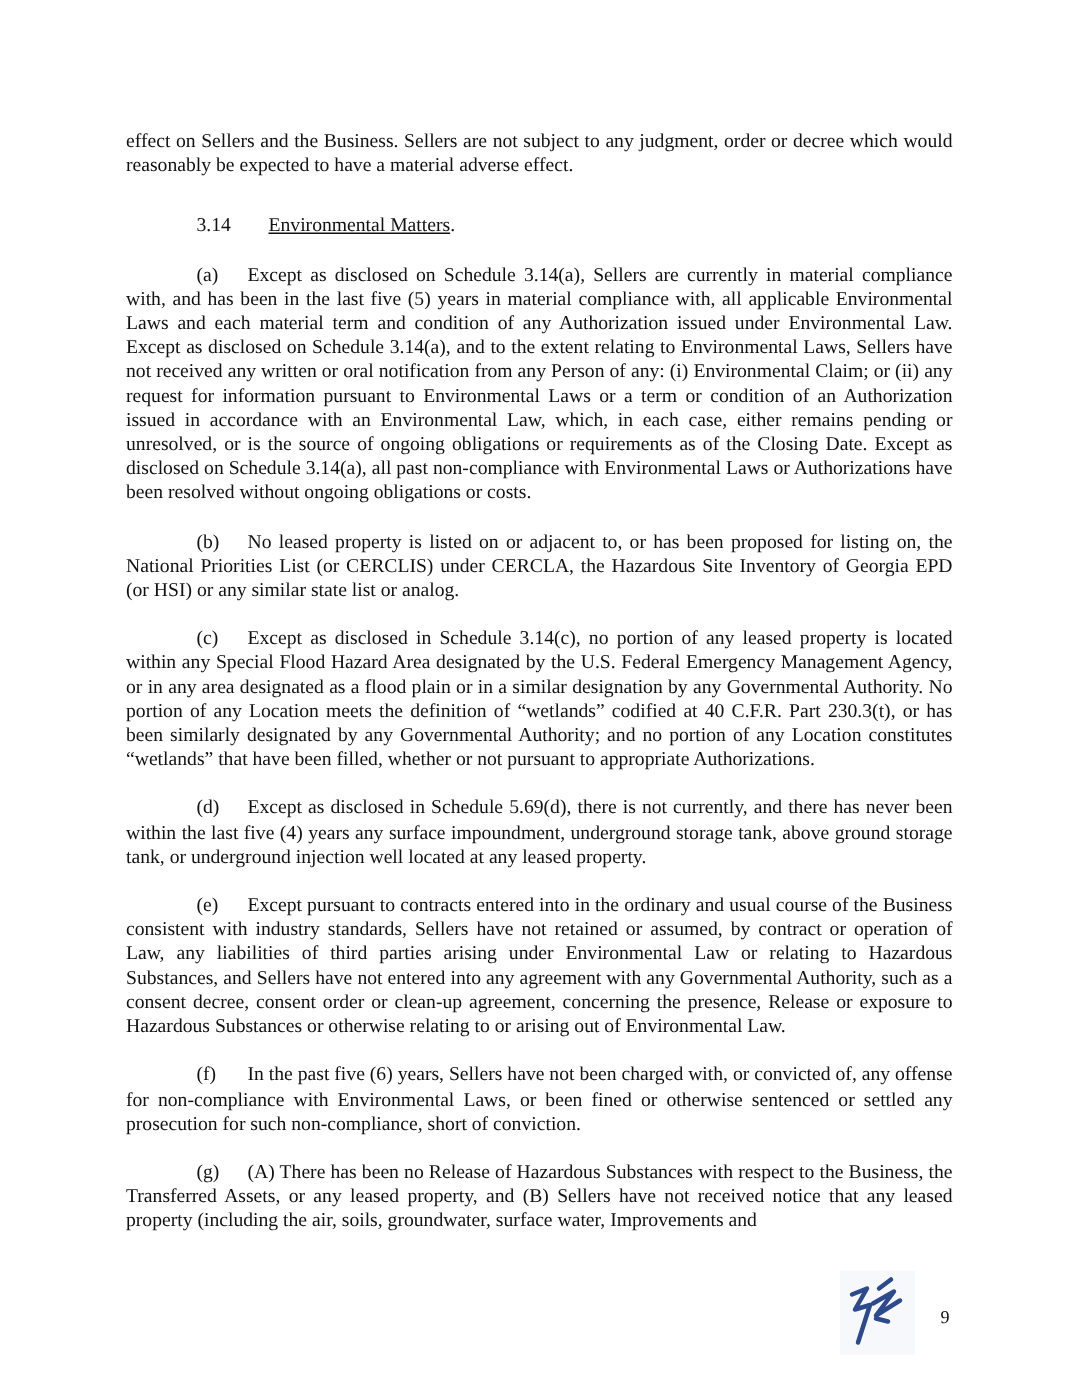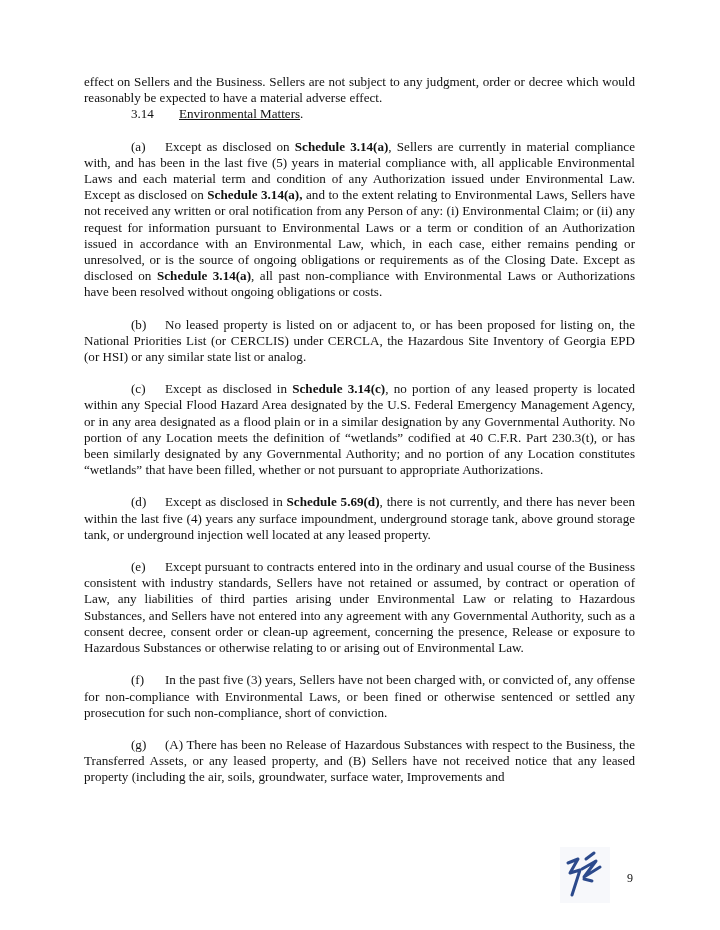--- a/index.html
+++ b/index.html
@@ -1,50 +1,50 @@
 <!DOCTYPE html>
 <html><head>
 <meta charset="utf-8">
 <style>
   html, body { margin: 0; padding: 0; background: #ffffff; }
   body { width: 720px; height: 930px; position: relative; overflow: hidden; }
   .page {
-    position: absolute; left: 84px; top: 74px; width: 551px;
+    position: absolute; left: 84px; top: 86px; width: 551px;
     font-family: "Liberation Serif", serif; font-size: 13.1px; line-height: 16.2px;
     color: #111111;
   }
   p { margin: 0; text-align: justify; }
   .para { margin-top: 16px; }
   .indent { text-indent: 47px; }
   .label { display: inline-block; width: 34px; text-indent: 0; }
   .sec-num { display: inline-block; width: 48px; }
-  .heading { padding-left: 47px; margin-top: 0; }
+  .heading { padding-left: 47px; margin-top: 24px; }
   .ul { text-decoration: underline; }
-  b { font-weight: bold; }
+  b { font-weight: normal; }
   .footer { position: absolute; left: 0; top: 845px; width: 720px; height: 80px; }
   .sig { position: absolute; left: 560px; top: 2px; width: 50px; height: 56px; background: #f7f8fb; }
   .pagenum { position: absolute; left: 627px; top: 26px; font-family: "Liberation Serif", serif; font-size: 12px; color: #111; }
 </style>
 </head>
 <body>
 
 <div class="page">
   <p>effect on Sellers and the Business. Sellers are not subject to any judgment, order or decree which would reasonably be expected to have a material adverse effect.</p>
 
   <p class="heading">
     <span class="sec-num">3.14</span><span class="ul">Environmental Matters</span><span>.</span>
   </p>
 
   <div id="paras">
       <p class="para indent"><span class="label">(a)</span><span>Except as disclosed on </span><b>Schedule 3.14(a)</b><span>, Sellers are currently in material compliance with, and has been in the last five (5) years in material compliance with, all applicable Environmental Laws and each material term and condition of any Authorization issued under Environmental Law. Except as disclosed on </span><b>Schedule 3.14(a),</b><span> and to the extent relating to Environmental Laws, Sellers have not received any written or oral notification from any Person of any: (i) Environmental Claim; or (ii) any request for information pursuant to Environmental Laws or a term or condition of an Authorization issued in accordance with an Environmental Law, which, in each case, either remains pending or unresolved, or is the source of ongoing obligations or requirements as of the Closing Date. Except as disclosed on </span><b>Schedule 3.14(a)</b><span>, all past non-compliance with Environmental Laws or Authorizations have been resolved without ongoing obligations or costs.</span></p>
       <p class="para indent"><span class="label">(b)</span><span>No leased property is listed on or adjacent to, or has been proposed for listing on, the National Priorities List (or CERCLIS) under CERCLA, the Hazardous Site Inventory of Georgia EPD (or HSI) or any similar state list or analog.</span></p>
       <p class="para indent"><span class="label">(c)</span><span>Except as disclosed in </span><b>Schedule 3.14(c)</b><span>, no portion of any leased property is located within any Special Flood Hazard Area designated by the U.S. Federal Emergency Management Agency, or in any area designated as a flood plain or in a similar designation by any Governmental Authority. No portion of any Location meets the definition of “wetlands” codified at 40 C.F.R. Part 230.3(t), or has been similarly designated by any Governmental Authority; and no portion of any Location constitutes “wetlands” that have been filled, whether or not pursuant to appropriate Authorizations.</span></p>
       <p class="para indent"><span class="label">(d)</span><span>Except as disclosed in </span><b>Schedule 5.69(d)</b><span>, there is not currently, and there has never been within the last five (4) years any surface impoundment, underground storage tank, above ground storage tank, or underground injection well located at any leased property.</span></p>
       <p class="para indent"><span class="label">(e)</span><span>Except pursuant to contracts entered into in the ordinary and usual course of the Business consistent with industry standards, Sellers have not retained or assumed, by contract or operation of Law, any liabilities of third parties arising under Environmental Law or relating to Hazardous Substances, and Sellers have not entered into any agreement with any Governmental Authority, such as a consent decree, consent order or clean-up agreement, concerning the presence, Release or exposure to Hazardous Substances or otherwise relating to or arising out of Environmental Law.</span></p>
-      <p class="para indent"><span class="label">(f)</span><span>In the past five (3) years, Sellers have not been charged with, or convicted of, any offense for non-compliance with Environmental Laws, or been fined or otherwise sentenced or settled any prosecution for such non-compliance, short of conviction.</span></p>
+      <p class="para indent"><span class="label">(f)</span><span>In the past five (6) years, Sellers have not been charged with, or convicted of, any offense for non-compliance with Environmental Laws, or been fined or otherwise sentenced or settled any prosecution for such non-compliance, short of conviction.</span></p>
       <p class="para indent"><span class="label">(g)</span><span>(A) There has been no Release of Hazardous Substances with respect to the Business, the Transferred Assets, or any leased property, and (B) Sellers have not received notice that any leased property (including the air, soils, groundwater, surface water, Improvements and</span></p>
     </div>
 </div>
 
 <div class="footer">
   <div class="sig">
     <svg width="50" height="56" viewBox="0 0 50 56">
       <path id="sigpath1" d="M8 16 L18 12 L10 26 L20 23 L12 48" fill="none" stroke-width="3" stroke-linecap="round" stroke-linejoin="round" stroke="#2c4a8c"></path>
       <path id="sigpath2" d="M26 12 L34 6 M22 22 L36 14 L24 30 L40 20 M24 32 L32 34" fill="none" stroke-width="3" stroke-linecap="round" stroke-linejoin="round" stroke="#2c4a8c"></path>
     </svg>

